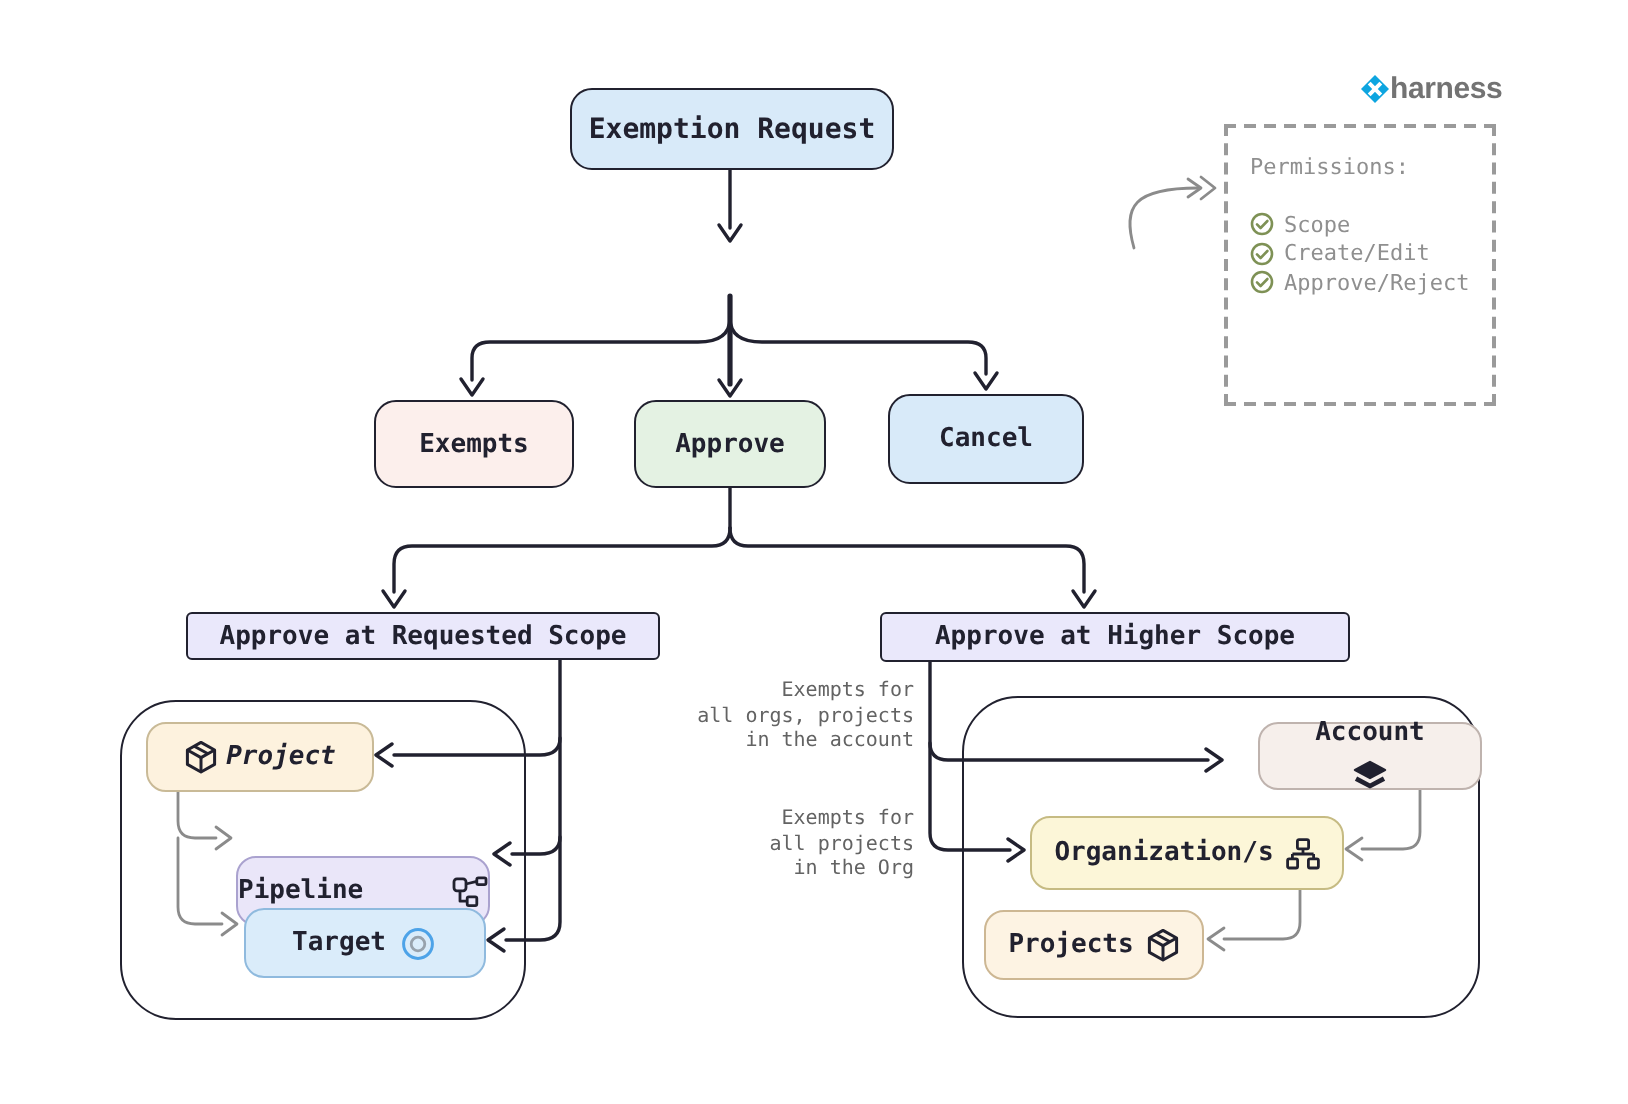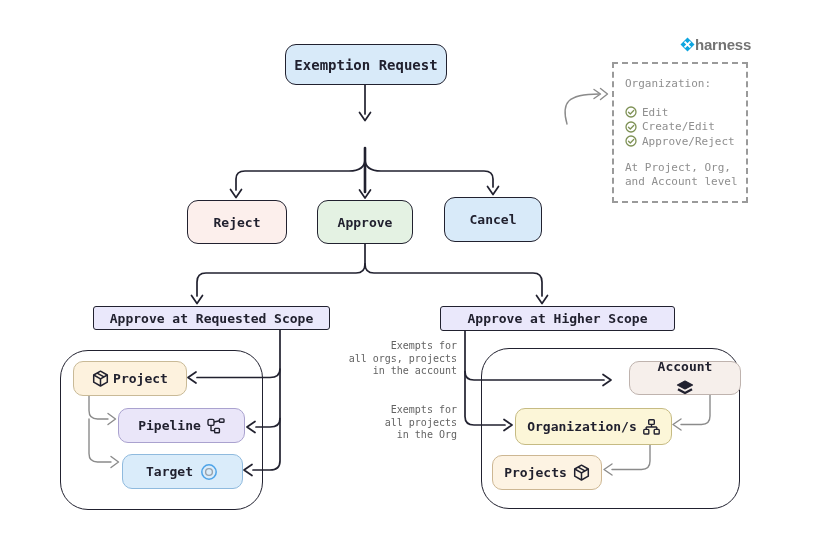--- a/index.html
+++ b/index.html
@@ -17,21 +17,21 @@
     position:absolute;z-index:3;display:flex;align-items:center;justify-content:center;
     gap:6px;font-weight:bold;font-size:13px;white-space:nowrap;
   }
   .flow-node{border:1.7px solid #21212f;border-radius:11px;}
   .bar-node{border:1.7px solid #21212f;border-radius:3px;}
   .soft-node{border-radius:10px;}
   .fill-blue{background:#d8eaf9;}
   .fill-lav{background:#eae8fb;}
   .fill-pink{background:#fcefec;}
   .fill-green{background:#e4f2e3;}
-  .fill-cream{background:#fdf2de;border:1.4px solid #c9ba97;}
+  .fill-cream{background:#fdf2de;border:1.4px solid #c9ba97;font-style:italic;}
   .fill-purple{background:#eae6f9;border:1.4px solid #aaa2cf;}
   .fill-target{background:#daecfa;border:1.4px solid #8fbade;}
   .fill-acct{background:#f6efeb;border:1.4px solid #bfb3ae;}
   .fill-org{background:#fcf6d8;border:1.4px solid #c6bb83;}
   .fill-proj2{background:#fdf3e3;border:1.4px solid #cdb793;}
   .permissions{
     position:absolute;z-index:3;left:612px;top:62px;width:136px;height:141px;
     border:2px dashed #9a9a9a;box-sizing:border-box;padding:13px 0 0 11px;
     color:#8f8f8f;font-size:11px;line-height:13.5px;
   }
@@ -110,61 +110,57 @@
     <span class="icon">
       <svg width="15" height="15" viewBox="0 0 15 15">
         <path d="M7.5,0.5 L14.5,7.5 L7.5,14.5 L0.5,7.5 Z" fill="#0da5e0"></path>
         <path d="M4.6,4.6 L10.4,10.4 M10.4,4.6 L4.6,10.4" stroke="#ffffff" stroke-width="2" fill="none"></path>
       </svg>
     </span>
     <span>harness</span>
   </div>
 
   <div class="permissions">
-    <div class="perm-title">Organization:</div>
+    <div class="perm-title">Permissions:</div>
     <div class="perm-item">
       <span class="icon">
         <svg width="12" height="12" viewBox="0 0 12 12" fill="none" stroke="#7e9155" stroke-width="1.3" stroke-linecap="round" stroke-linejoin="round">
           <circle cx="6" cy="6" r="5"></circle>
             <path d="M3.5,6.2 L5.3,8 L8.7,4.5"></path>
         </svg>
       </span>
-      <span>Edit</span>
+      <span>Scope</span>
     </div>
     <div class="perm-item">
       <span class="icon">
         <svg width="12" height="12" viewBox="0 0 12 12" fill="none" stroke="#7e9155" stroke-width="1.3" stroke-linecap="round" stroke-linejoin="round">
           <circle cx="6" cy="6" r="5"></circle>
             <path d="M3.5,6.2 L5.3,8 L8.7,4.5"></path>
         </svg>
       </span>
       <span>Create/Edit</span>
     </div>
     <div class="perm-item">
       <span class="icon">
         <svg width="12" height="12" viewBox="0 0 12 12" fill="none" stroke="#7e9155" stroke-width="1.3" stroke-linecap="round" stroke-linejoin="round">
           <circle cx="6" cy="6" r="5"></circle>
             <path d="M3.5,6.2 L5.3,8 L8.7,4.5"></path>
         </svg>
       </span>
       <span>Approve/Reject</span>
     </div>
-    <div class="perm-footer">
-      <div>At Project, Org,</div>
-      <div>and Account level</div>
-    </div>
   </div>
 
   <div class="node flow-node fill-blue" style="left:285px;top:44px;width:160px;height:39px;font-size:14px;">
     <span>Exemption Request</span>
   </div>
 
 
   <div class="node flow-node fill-pink" style="left:187px;top:200px;width:98px;height:42px;">
-    <span>Reject</span>
+    <span>Exempts</span>
   </div>
   <div class="node flow-node fill-green" style="left:317px;top:200px;width:94px;height:42px;">
     <span>Approve</span>
   </div>
   <div class="node flow-node fill-blue" style="left:444px;top:197px;width:96px;height:43px;">
     <span>Cancel</span>
   </div>
 
   <div class="node bar-node fill-lav" style="left:93px;top:306px;width:235px;height:22px;">
     <span>Approve at Requested Scope</span>
@@ -178,21 +174,21 @@
       <svg width="17" height="17" viewBox="0 0 17 17" fill="none" stroke="#21212f" stroke-width="1.5" stroke-linejoin="round">
         <path d="M8.5,1.2 L15.3,5 V12.2 L8.5,16 L1.7,12.2 V5 Z"></path>
         <path d="M1.7,5 L8.5,8.8 L15.3,5"></path>
         <path d="M8.5,8.8 V16"></path>
         <path d="M5.1,3.1 L12,6.9"></path>
       </svg>
     </span>
     <span>Project</span>
   </div>
 
-  <div class="node soft-node fill-purple" style="left:118px;top:408px;width:125px;height:33px;">
+  <div class="node soft-node fill-purple" style="left:118px;top:428px;width:125px;height:33px;justify-content:space-between;">
     <span>Pipeline</span>
     <span class="icon">
       <svg width="18" height="16" viewBox="0 0 18 16" fill="none" stroke="#21212f" stroke-width="1.4" stroke-linejoin="round">
         <rect x="1" y="1.4" width="6" height="6" rx="1.5"></rect>
         <rect x="12.4" y="0.9" width="4.6" height="3.4" rx="0.8"></rect>
         <rect x="7.6" y="10.4" width="4.8" height="4.4" rx="0.8"></rect>
         <path d="M7,4 L12.4,2.7"></path>
         <path d="M4,7.4 V12.6 H7.6"></path>
       </svg>
     </span>

